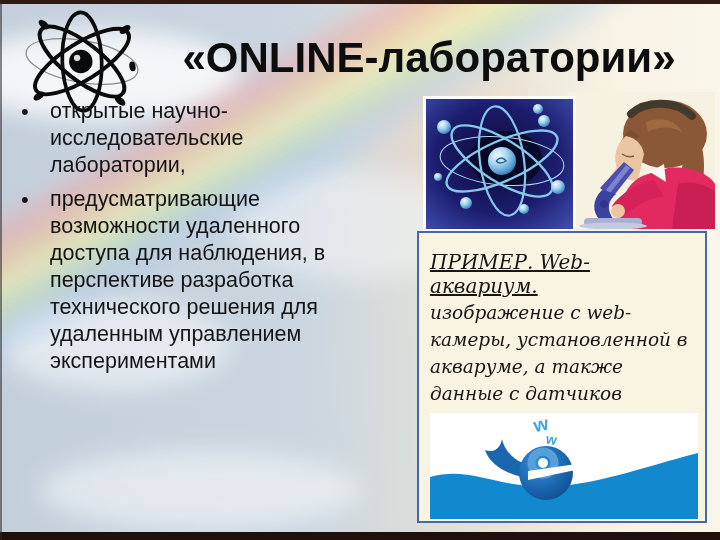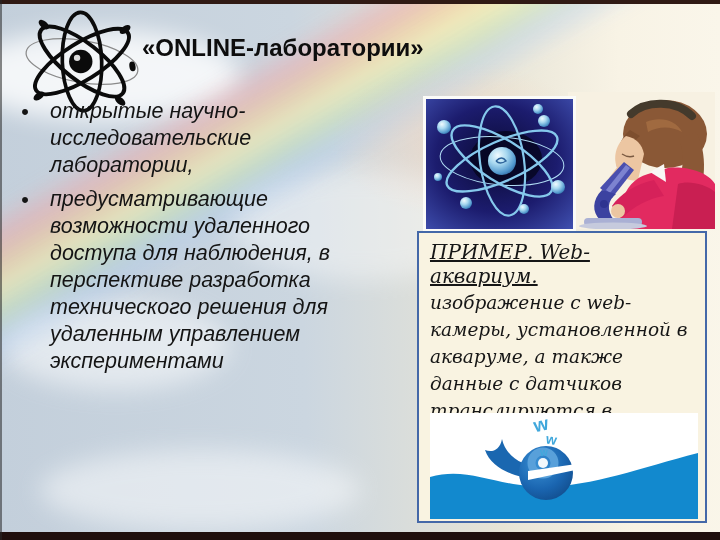--- a/index.html
+++ b/index.html
@@ -22,35 +22,35 @@
       rgba(165,198,240,.38) 76%,rgba(255,255,255,0) 95%);
   }
   .glow{position:absolute;left:330px;top:60px;width:260px;height:160px;z-index:1;
     background:radial-gradient(ellipse at center,rgba(255,195,170,.30),rgba(255,195,170,0) 70%);}
   
   .edge-top{position:absolute;top:0;left:0;right:0;height:4px;background:#301a14;z-index:6;}
   .edge-bottom{position:absolute;bottom:0;left:0;right:0;height:8px;background:#1f0f0d;z-index:6;}
   .edge-left{position:absolute;top:0;bottom:0;left:0;width:2px;background:rgba(40,40,40,.55);z-index:6;}
   
   .title{position:absolute;left:142px;top:34px;width:574px;margin:0;z-index:3;
-    font-size:24px;font-weight:bold;color:#0d0d0d;letter-spacing:0;}
+    text-align:center;font-size:42px;font-weight:bold;color:#0d0d0d;letter-spacing:0;}
   
   .atom-logo{position:absolute;left:12px;top:0px;width:140px;height:128px;z-index:3;}
   
   .bullets{position:absolute;left:18px;top:98px;width:404px;margin:0;padding:0;list-style:none;z-index:3;
     font-size:21.5px;line-height:27px;color:#141414;}
-  .bullets li{position:relative;padding-left:32px;margin-bottom:7px;width:330px;font-style:italic;}
+  .bullets li{position:relative;padding-left:32px;margin-bottom:7px;width:330px;}
   .bullets li::before{content:"\2022";position:absolute;left:3px;top:0;font-size:22px;}
   
   .atom-photo{position:absolute;left:423px;top:96px;width:147px;height:130px;z-index:3;
     border:3px solid #fbfbf8;box-sizing:content-box;}
   .girl-photo{position:absolute;left:568px;top:92px;width:147px;height:137px;z-index:2;}
   
   .panel{position:absolute;left:417px;top:231px;width:290px;height:292px;z-index:3;
-    background:#f9f3e1;border:2px solid #4468a8;box-sizing:border-box;padding:7px 9px;}
+    background:#f9f3e1;border:2px solid #4468a8;box-sizing:border-box;padding:17px 9px;}
   .panel-heading{font-family:"DejaVu Serif",serif;font-style:italic;font-size:20px;
     color:#161616;text-decoration:underline;margin:0 0 1px 2px;}
   .panel-body{font-family:"DejaVu Serif",serif;font-style:italic;font-size:18.5px;
     line-height:27px;color:#161616;margin-left:2px;width:266px;}
   .whale-box{position:absolute;left:11px;top:180px;width:268px;height:106px;background:#ffffff;}
   .whale-box svg{display:block;}
 </style>
 </head>
 <body>
 

